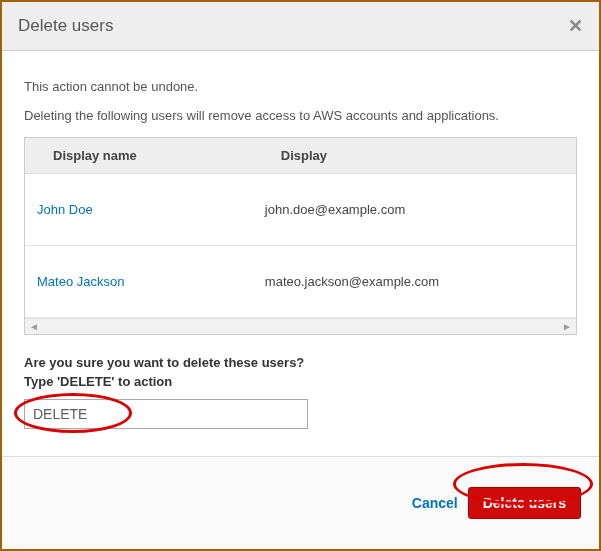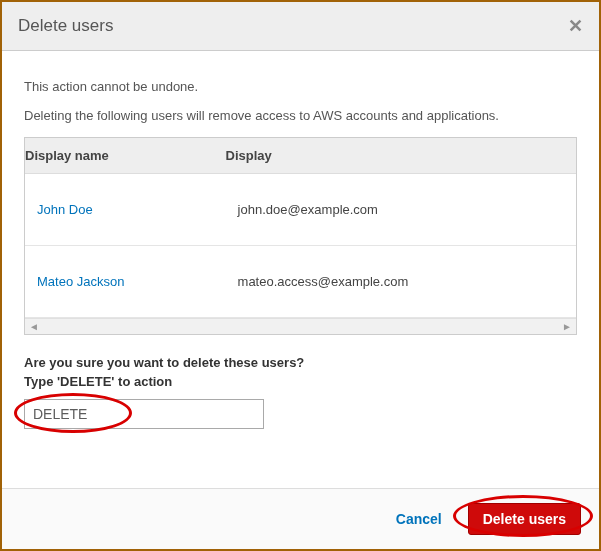--- a/index.html
+++ b/index.html
@@ -54,21 +54,21 @@
     margin-top: 6px;
   }
   table {
     width: 100%;
     border-collapse: collapse;
     font-size: 13px;
   }
   thead th {
     background: #eeeeee;
     text-align: left;
-    padding: 10px 0;
+    padding: 10px 28px;
     font-weight: bold;
     color: #444;
     border-bottom: 1px solid #ddd;
   }
   tbody td {
     padding: 28px 12px;
     border-bottom: 1px solid #e5e5e5;
     color: #444;
   }
   tbody td.name a {
@@ -96,46 +96,45 @@
     font-weight: bold;
     color: #333;
     margin: 0 0 4px 0;
   }
   .input-wrap {
     position: relative;
     display: inline-block;
     margin-top: 6px;
   }
   .confirm-input {
-    width: 240px;
+    width: 284px;
     padding: 6px 8px;
     font-size: 14px;
     border: 1px solid #a9a9a9;
     color: #5c5c5c;
   }
   .ring {
     position: absolute;
     border: 3px solid #d80000;
     border-radius: 50%;
     pointer-events: none;
   }
   .ring-input {
     width: 118px;
     height: 40px;
     left: -10px;
     top: -6px;
   }
   .modal-footer {
     border-top: 1px solid #ddd;
     background: #fafafa;
-    padding: 14px 18px;
+    padding: 30px 18px;
     display: flex;
     justify-content: flex-end;
     align-items: center;
-    gap: 16px;
     position: relative;
   }
   .btn-cancel {
     color: #0073bb;
     font-weight: bold;
     background: none;
     border: none;
     font-size: 14px;
     cursor: pointer;
     padding: 6px 10px;
@@ -180,21 +179,21 @@
             <th>Display</th>
           </tr>
         </thead>
         <tbody>
           <tr>
             <td class="name"><a href="#">John Doe</a></td>
             <td>john.doe@example.com</td>
           </tr>
           <tr>
             <td class="name"><a href="#">Mateo Jackson</a></td>
-            <td>mateo.access@example.com</td>
+            <td>mateo.jackson@example.com</td>
           </tr>
         </tbody>
       </table>
       <div class="hscroll">
         <span class="arrow">◄</span>
         <span class="arrow">►</span>
       </div>
     </div>
 
     <div class="confirm-block">

